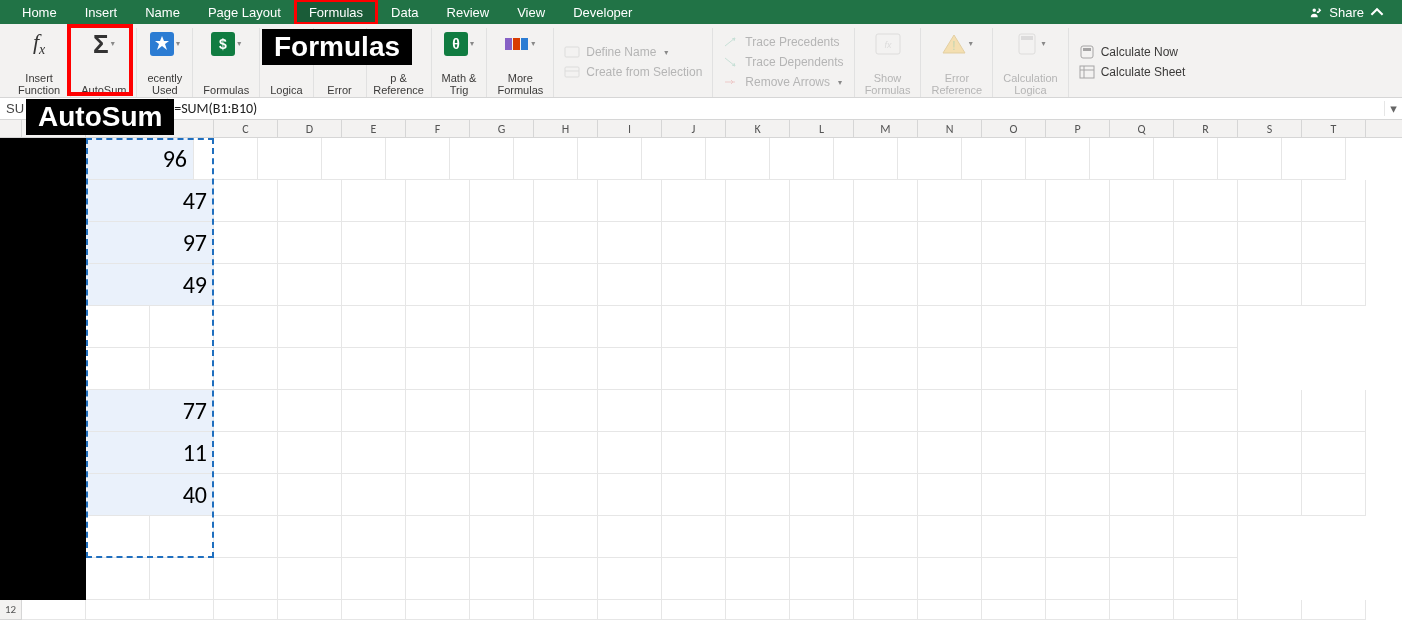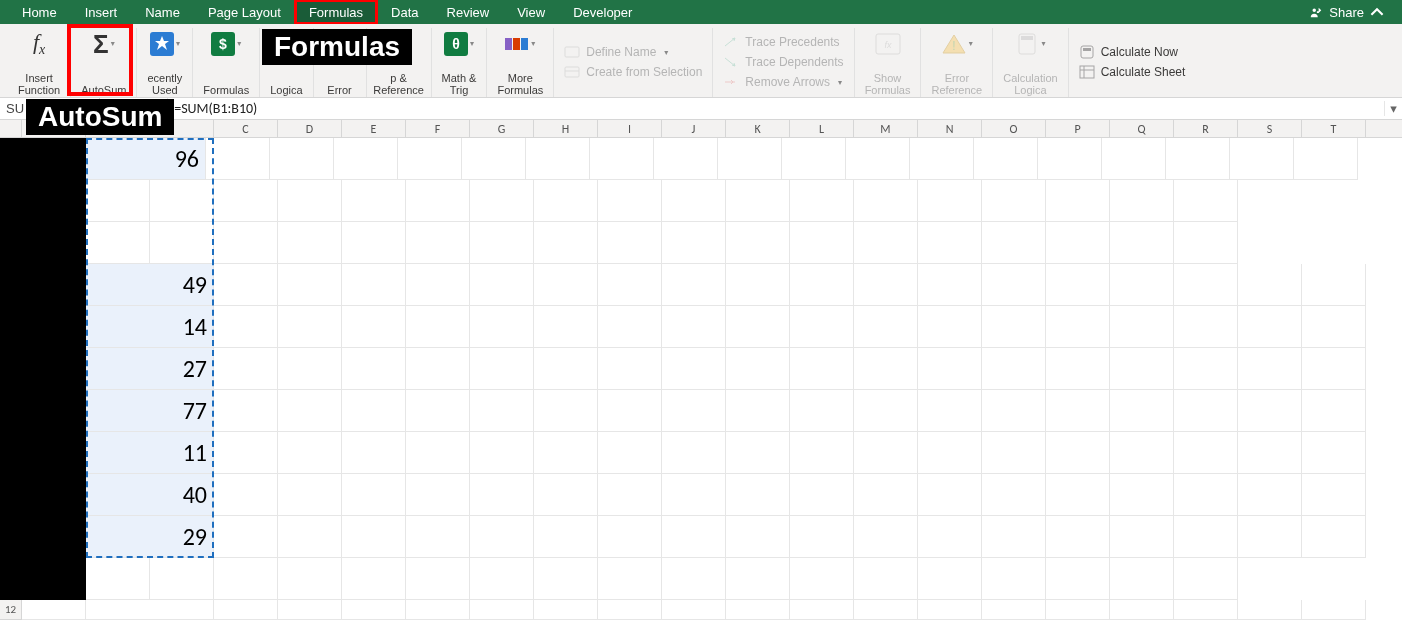--- a/index.html
+++ b/index.html
@@ -510,21 +510,21 @@
     <div class="ch" style="width:64px">Q</div>
     <div class="ch" style="width:64px">R</div>
     <div class="ch" style="width:64px">S</div>
     <div class="ch" style="width:64px">T</div>
   </div>
 
   <div class="rows" id="rows">
       <div class="row">
         <div class="rh">1</div>
         <div class="cell blacked" style="width: 64px;"></div>
-        <div class="cell marching" style="width: 120px;">96</div>
+        <div class="cell marching" style="width: 108px;">96</div>
         <div class="cell" style="width: 64px;"></div>
         <div class="cell" style="width: 64px;"></div>
         <div class="cell" style="width: 64px;"></div>
         <div class="cell" style="width: 64px;"></div>
         <div class="cell" style="width: 64px;"></div>
         <div class="cell" style="width: 64px;"></div>
         <div class="cell" style="width: 64px;"></div>
         <div class="cell" style="width: 64px;"></div>
         <div class="cell" style="width: 64px;"></div>
         <div class="cell" style="width: 64px;"></div>
@@ -533,20 +533,21 @@
         <div class="cell" style="width: 64px;"></div>
         <div class="cell" style="width: 64px;"></div>
         <div class="cell" style="width: 64px;"></div>
         <div class="cell" style="width: 64px;"></div>
         <div class="cell" style="width: 64px;"></div>
         <div class="cell" style="width: 64px;"></div>
       </div>
       <div class="row">
         <div class="rh">2</div>
         <div class="cell blacked" style="width: 64px;"></div>
+        <div class="cell marching" style="width: 128px;">47</div>
         <div class="cell" style="width: 64px;"></div>
         <div class="cell" style="width: 64px;"></div>
         <div class="cell" style="width: 64px;"></div>
         <div class="cell" style="width: 64px;"></div>
         <div class="cell" style="width: 64px;"></div>
         <div class="cell" style="width: 64px;"></div>
         <div class="cell" style="width: 64px;"></div>
         <div class="cell" style="width: 64px;"></div>
         <div class="cell" style="width: 64px;"></div>
         <div class="cell" style="width: 64px;"></div>
@@ -555,20 +556,21 @@
         <div class="cell" style="width: 64px;"></div>
         <div class="cell" style="width: 64px;"></div>
         <div class="cell" style="width: 64px;"></div>
         <div class="cell" style="width: 64px;"></div>
         <div class="cell" style="width: 64px;"></div>
         <div class="cell" style="width: 64px;"></div>
       </div>
       <div class="row">
         <div class="rh">3</div>
         <div class="cell blacked" style="width: 64px;"></div>
+        <div class="cell marching" style="width: 128px;">97</div>
         <div class="cell" style="width: 64px;"></div>
         <div class="cell" style="width: 64px;"></div>
         <div class="cell" style="width: 64px;"></div>
         <div class="cell" style="width: 64px;"></div>
         <div class="cell" style="width: 64px;"></div>
         <div class="cell" style="width: 64px;"></div>
         <div class="cell" style="width: 64px;"></div>
         <div class="cell" style="width: 64px;"></div>
         <div class="cell" style="width: 64px;"></div>
         <div class="cell" style="width: 64px;"></div>
@@ -600,21 +602,20 @@
         <div class="cell" style="width: 64px;"></div>
         <div class="cell" style="width: 64px;"></div>
         <div class="cell" style="width: 64px;"></div>
         <div class="cell" style="width: 64px;"></div>
         <div class="cell" style="width: 64px;"></div>
         <div class="cell" style="width: 64px;"></div>
       </div>
       <div class="row">
         <div class="rh">5</div>
         <div class="cell blacked" style="width: 64px;"></div>
-        <div class="cell marching" style="width: 128px;">14</div>
         <div class="cell" style="width: 64px;"></div>
         <div class="cell" style="width: 64px;"></div>
         <div class="cell" style="width: 64px;"></div>
         <div class="cell" style="width: 64px;"></div>
         <div class="cell" style="width: 64px;"></div>
         <div class="cell" style="width: 64px;"></div>
         <div class="cell" style="width: 64px;"></div>
         <div class="cell" style="width: 64px;"></div>
         <div class="cell" style="width: 64px;"></div>
         <div class="cell" style="width: 64px;"></div>
@@ -623,21 +624,20 @@
         <div class="cell" style="width: 64px;"></div>
         <div class="cell" style="width: 64px;"></div>
         <div class="cell" style="width: 64px;"></div>
         <div class="cell" style="width: 64px;"></div>
         <div class="cell" style="width: 64px;"></div>
         <div class="cell" style="width: 64px;"></div>
       </div>
       <div class="row">
         <div class="rh">6</div>
         <div class="cell blacked" style="width: 64px;"></div>
-        <div class="cell marching" style="width: 128px;">27</div>
         <div class="cell" style="width: 64px;"></div>
         <div class="cell" style="width: 64px;"></div>
         <div class="cell" style="width: 64px;"></div>
         <div class="cell" style="width: 64px;"></div>
         <div class="cell" style="width: 64px;"></div>
         <div class="cell" style="width: 64px;"></div>
         <div class="cell" style="width: 64px;"></div>
         <div class="cell" style="width: 64px;"></div>
         <div class="cell" style="width: 64px;"></div>
         <div class="cell" style="width: 64px;"></div>
@@ -715,21 +715,20 @@
         <div class="cell" style="width: 64px;"></div>
         <div class="cell" style="width: 64px;"></div>
         <div class="cell" style="width: 64px;"></div>
         <div class="cell" style="width: 64px;"></div>
         <div class="cell" style="width: 64px;"></div>
         <div class="cell" style="width: 64px;"></div>
       </div>
       <div class="row">
         <div class="rh">10</div>
         <div class="cell blacked" style="width: 64px;"></div>
-        <div class="cell marching" style="width: 128px;">29</div>
         <div class="cell" style="width: 64px;"></div>
         <div class="cell" style="width: 64px;"></div>
         <div class="cell" style="width: 64px;"></div>
         <div class="cell" style="width: 64px;"></div>
         <div class="cell" style="width: 64px;"></div>
         <div class="cell" style="width: 64px;"></div>
         <div class="cell" style="width: 64px;"></div>
         <div class="cell" style="width: 64px;"></div>
         <div class="cell" style="width: 64px;"></div>
         <div class="cell" style="width: 64px;"></div>

